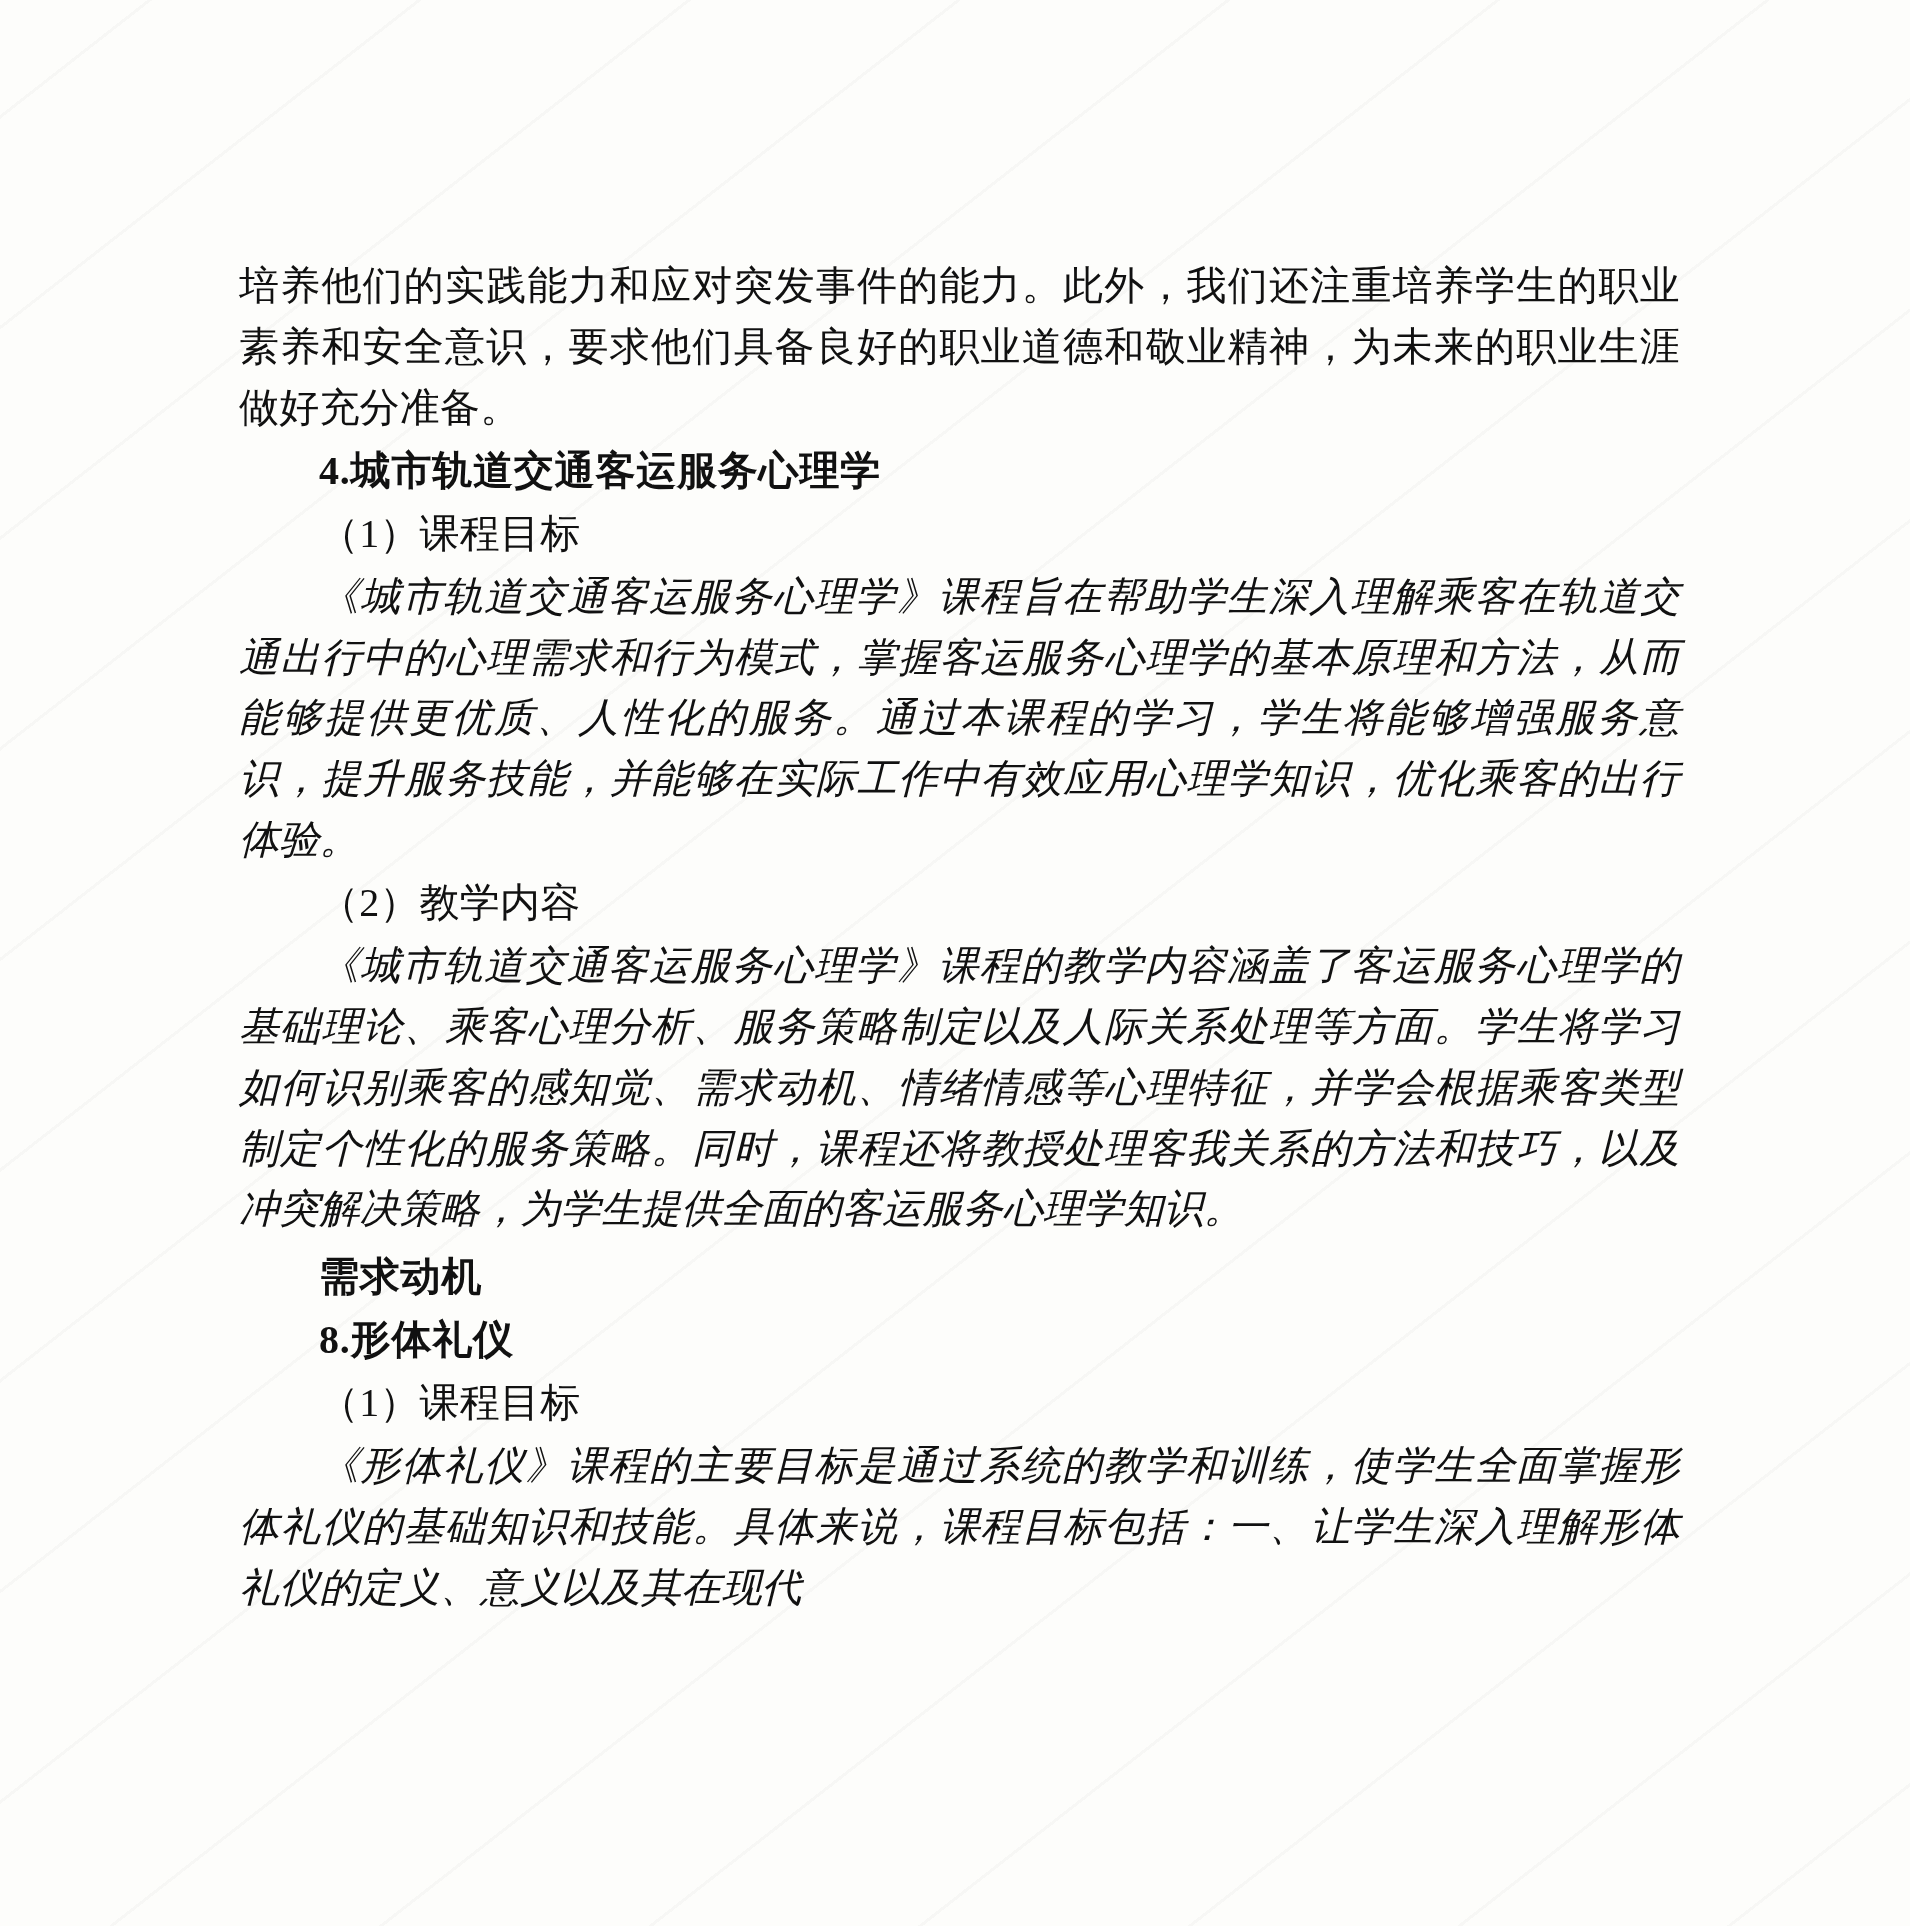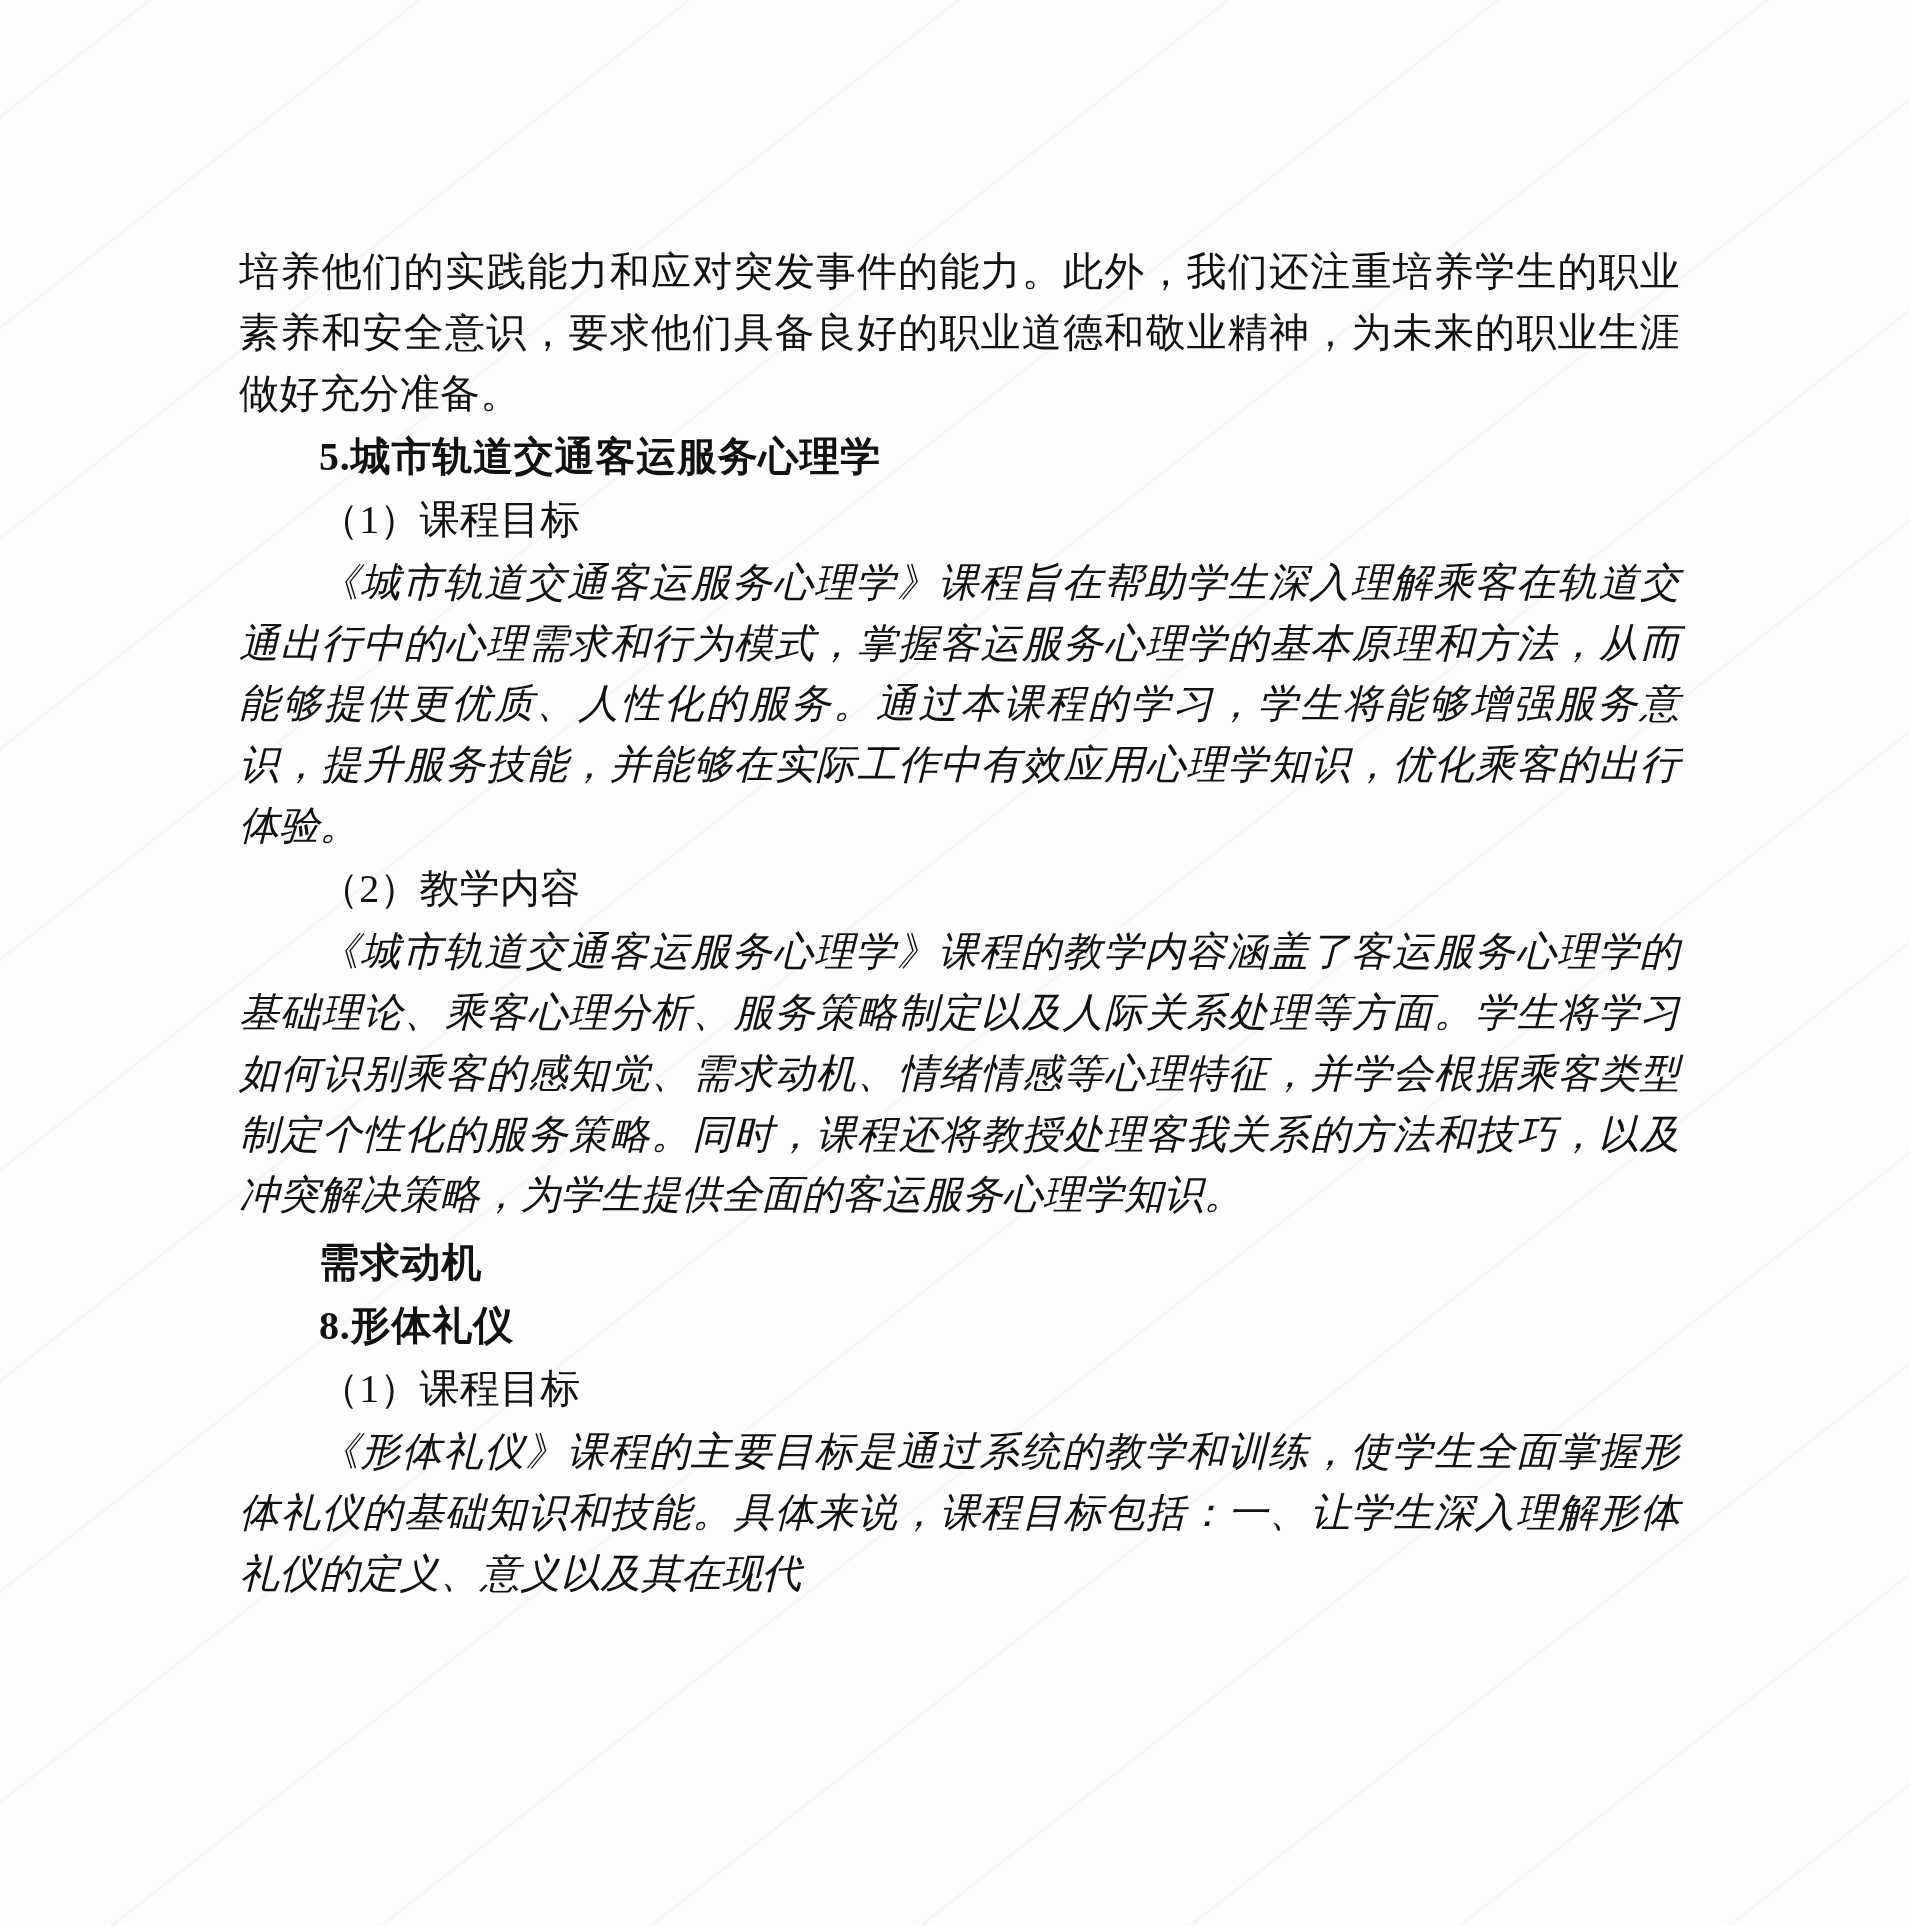--- a/index.html
+++ b/index.html
@@ -31,21 +31,21 @@
         rgba(0,0,0,0.022) 61px,
         rgba(0,0,0,0.000) 61px,
         rgba(0,0,0,0.000) 166px
       );
     pointer-events: none;
     z-index: 0;
   }
   .content {
     position: absolute;
     left: 239px;
-    top: 242px;
+    top: 256px;
     width: 1441px;
     z-index: 2;
   }
   p {
     margin: 0;
     font-size: 40px;
     line-height: 1.52;
     color: #111111;
     letter-spacing: 0.2px;
     text-align: justify;
@@ -73,21 +73,21 @@
 </head>
 <body>
 
 <div class="page">
 
   <div class="content">
 
     <p class="body">培养他们的实践能力和应对突发事件的能力。此外，我们还注重培养学生的职业素养和安全意识，要求他们具备良好的职业道德和敬业精神，为未来的职业生涯做好充分准备。</p>
     <div class="blockgap"></div>
 
-    <p class="heading">5.城市轨道交通客运服务心理学</p>
+    <p class="heading">4.城市轨道交通客运服务心理学</p>
     <div class="blockgap"></div>
 
     <p class="subheading">（1）课程目标</p>
     <div class="blockgap"></div>
 
     <p class="indent2">《城市轨道交通客运服务心理学》课程旨在帮助学生深入理解乘客在轨道交通出行中的心理需求和行为模式，掌握客运服务心理学的基本原理和方法，从而能够提供更优质、人性化的服务。通过本课程的学习，学生将能够增强服务意识，提升服务技能，并能够在实际工作中有效应用心理学知识，优化乘客的出行体验。</p>
     <div class="blockgap"></div>
 
     <p class="subheading">（2）教学内容</p>
     <div class="blockgap"></div>

